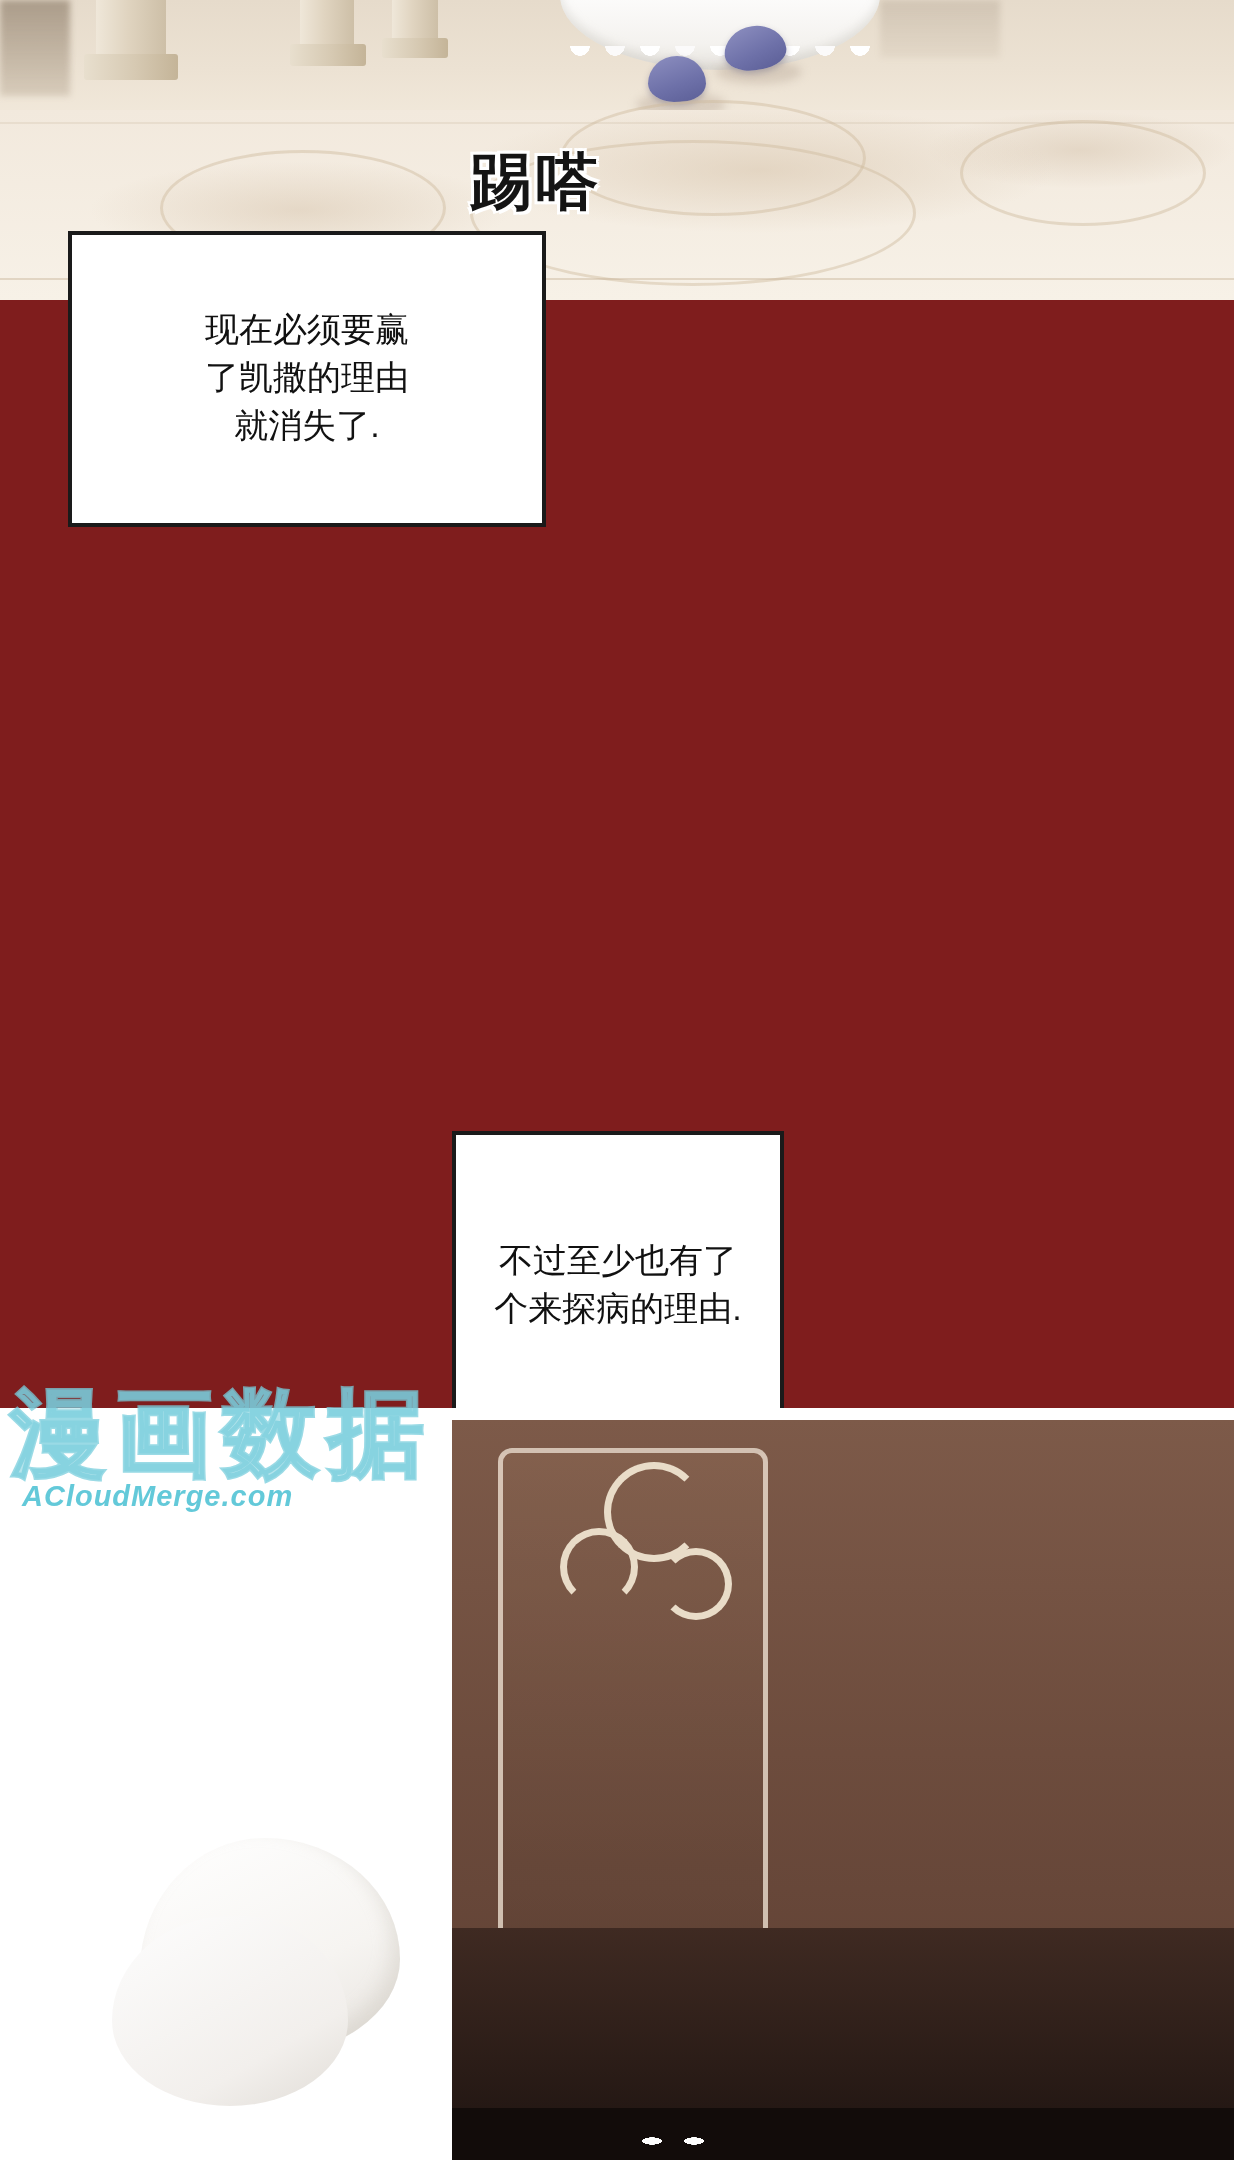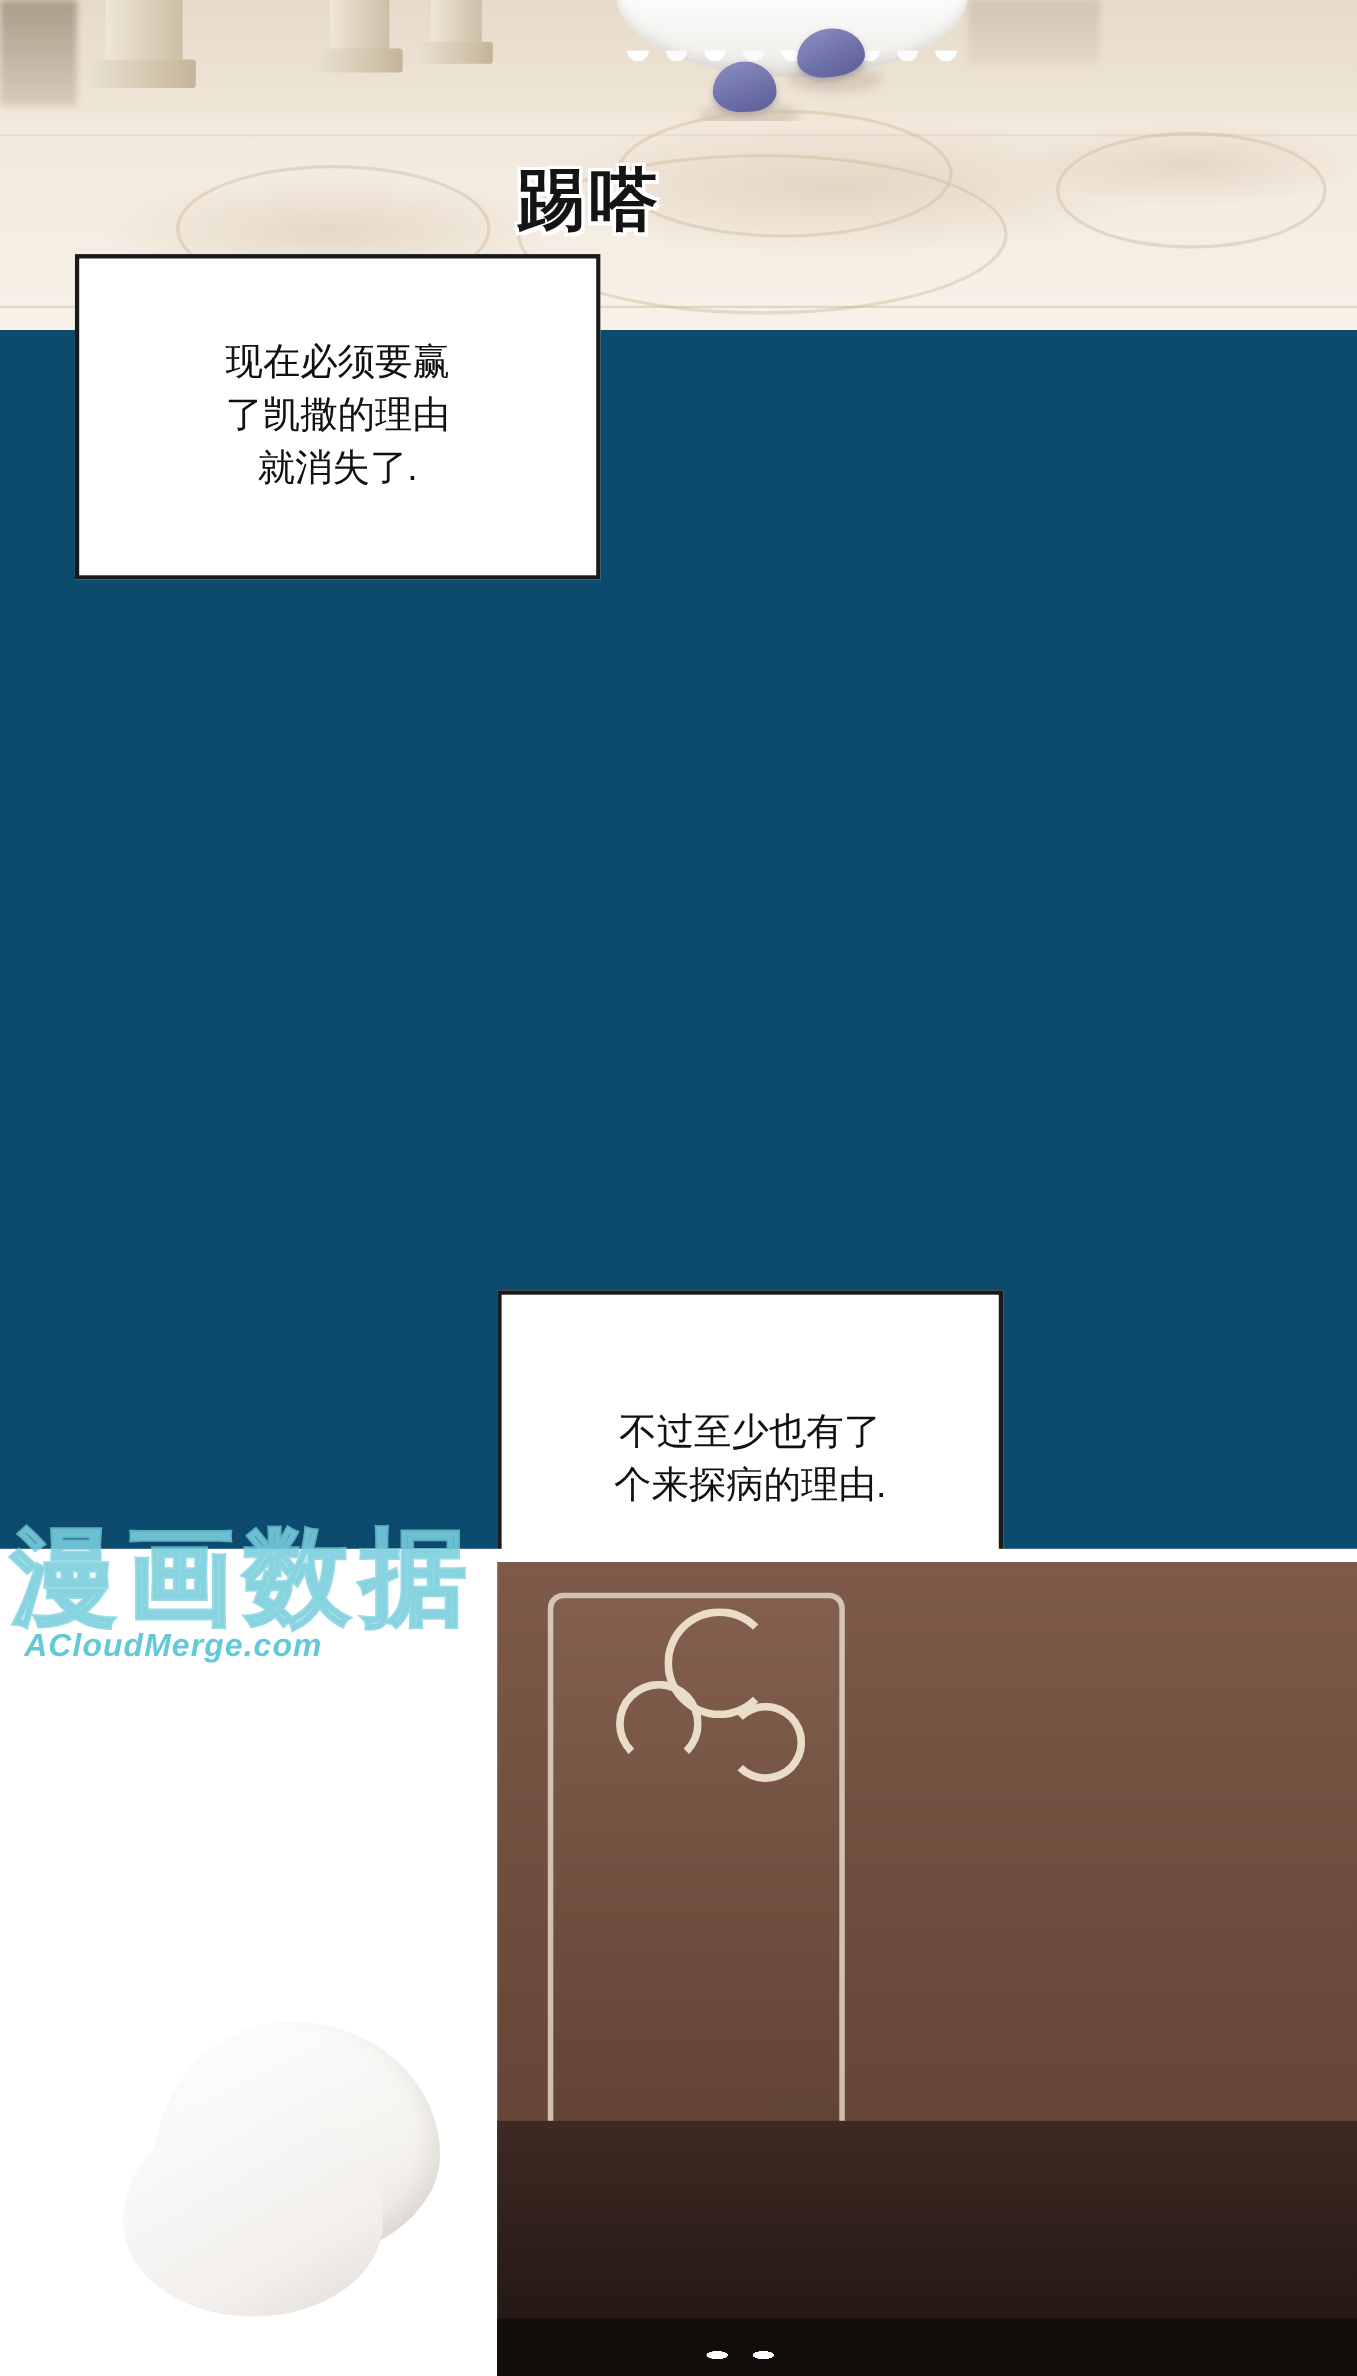--- a/index.html
+++ b/index.html
@@ -8,21 +8,21 @@
     background: #ffffff;
   }
   body {
     font-family: "Liberation Sans", sans-serif;
   }
   .page {
     position: relative;
     width: 1234px;
     height: 2160px;
     overflow: hidden;
-    background: #0c4a6e;
+    background: #7f1d1d;
   }
 
   
   .panel-top {
     position: absolute;
     left: 0;
     top: 0;
     width: 1234px;
     height: 300px;
     overflow: hidden;
@@ -159,22 +159,22 @@
   
   #bubble-2 {
     left: 287px;
     top: 471px;
     width: 410px;
     height: 306px;
   }
   
   #bubble-3 {
     left: 452px;
-    top: 1173px;
-    width: 460px;
+    top: 1131px;
+    width: 332px;
     height: 306px;
   }
 
   
   .panel-bottom {
     position: absolute;
     left: 0;
     top: 1408px;
     width: 1234px;
     height: 752px;

